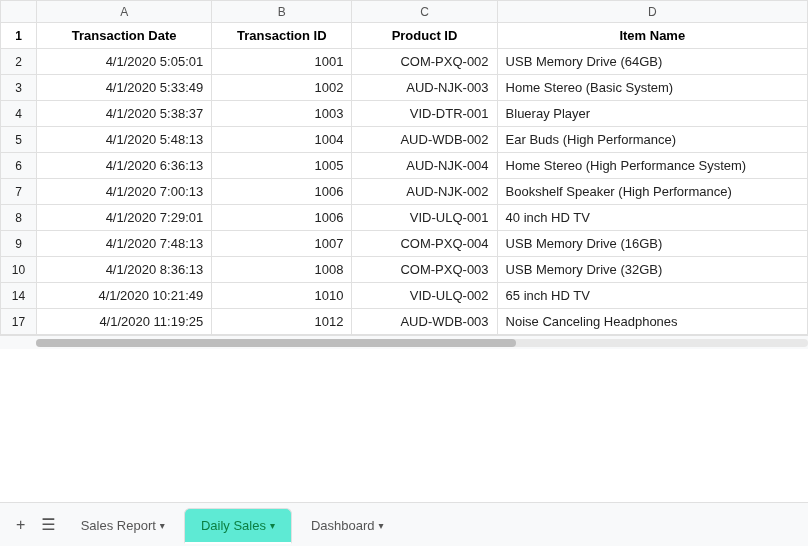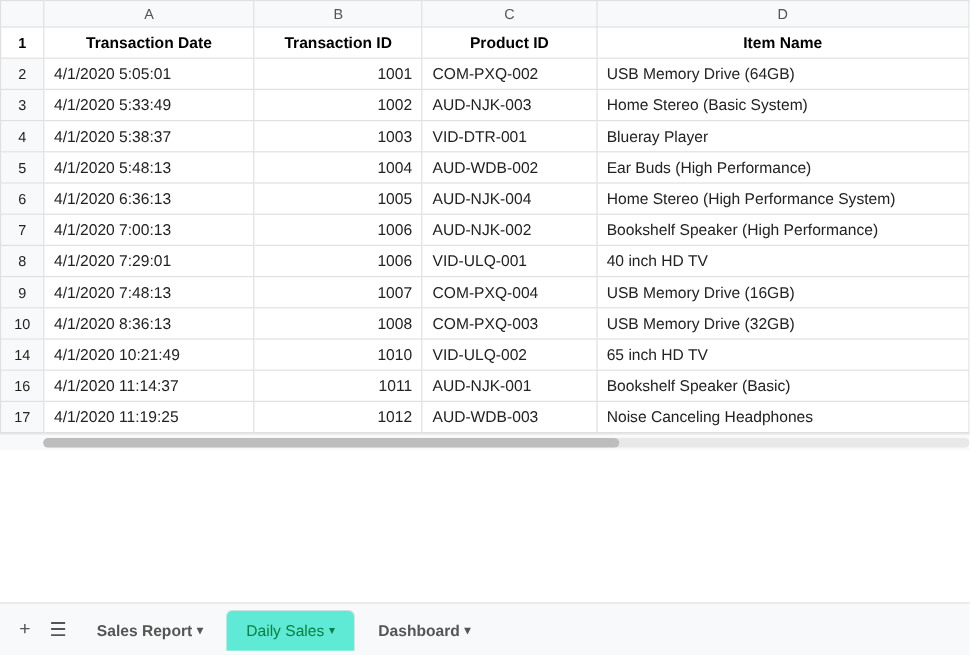--- a/index.html
+++ b/index.html
@@ -75,21 +75,21 @@
     }
 
     
     .col-rn { width: 36px; }
     .col-a  { width: 175px; }
     .col-b  { width: 140px; }
     .col-c  { width: 145px; }
     .col-d  { width: 310px; }
 
     
-    .align-center { text-align: left; }
+    .align-center { text-align: right; }
     .align-right  { text-align: right; }
 
     
     .scrollbar-row {
       height: 14px;
       background: #f8f9fa;
       border-top: 1px solid #e0e0e0;
       position: relative;
     }
     .scrollbar-track {
@@ -138,21 +138,20 @@
       align-items: center;
       gap: 4px;
       padding: 6px 16px;
       border-radius: 6px 6px 0 0;
       cursor: pointer;
       font-size: 13px;
       border: 1px solid transparent;
       border-bottom: none;
       height: 36px;
       margin-right: 2px;
-      font-weight: bold;
     }
 
     .sheet-tab.active {
       background: #5eead4;
       border-color: #e0e0e0;
       color: #0b8043;
       font-weight: 500;
       border-bottom: 2px solid #fff;
       position: relative;
       bottom: -1px;
@@ -266,27 +265,20 @@
     <td>USB Memory Drive (32GB)</td>
   </tr>
         <tr class="data-row">
     <td class="row-num">14</td>
     <td class="align-center">4/1/2020 10:21:49</td>
     <td class="align-right">1010</td>
     <td class="align-center">VID-ULQ-002</td>
     <td>65 inch HD TV</td>
   </tr>
         <tr class="data-row">
-    <td class="row-num">16</td>
-    <td class="align-center">4/1/2020 11:14:37</td>
-    <td class="align-right">1011</td>
-    <td class="align-center">AUD-NJK-001</td>
-    <td>Bookshelf Speaker (Basic)</td>
-  </tr>
-        <tr class="data-row">
     <td class="row-num">17</td>
     <td class="align-center">4/1/2020 11:19:25</td>
     <td class="align-right">1012</td>
     <td class="align-center">AUD-WDB-003</td>
     <td>Noise Canceling Headphones</td>
   </tr>
       </tbody>
   </table>
   <div class="scrollbar-row">
     <div class="scrollbar-track">

